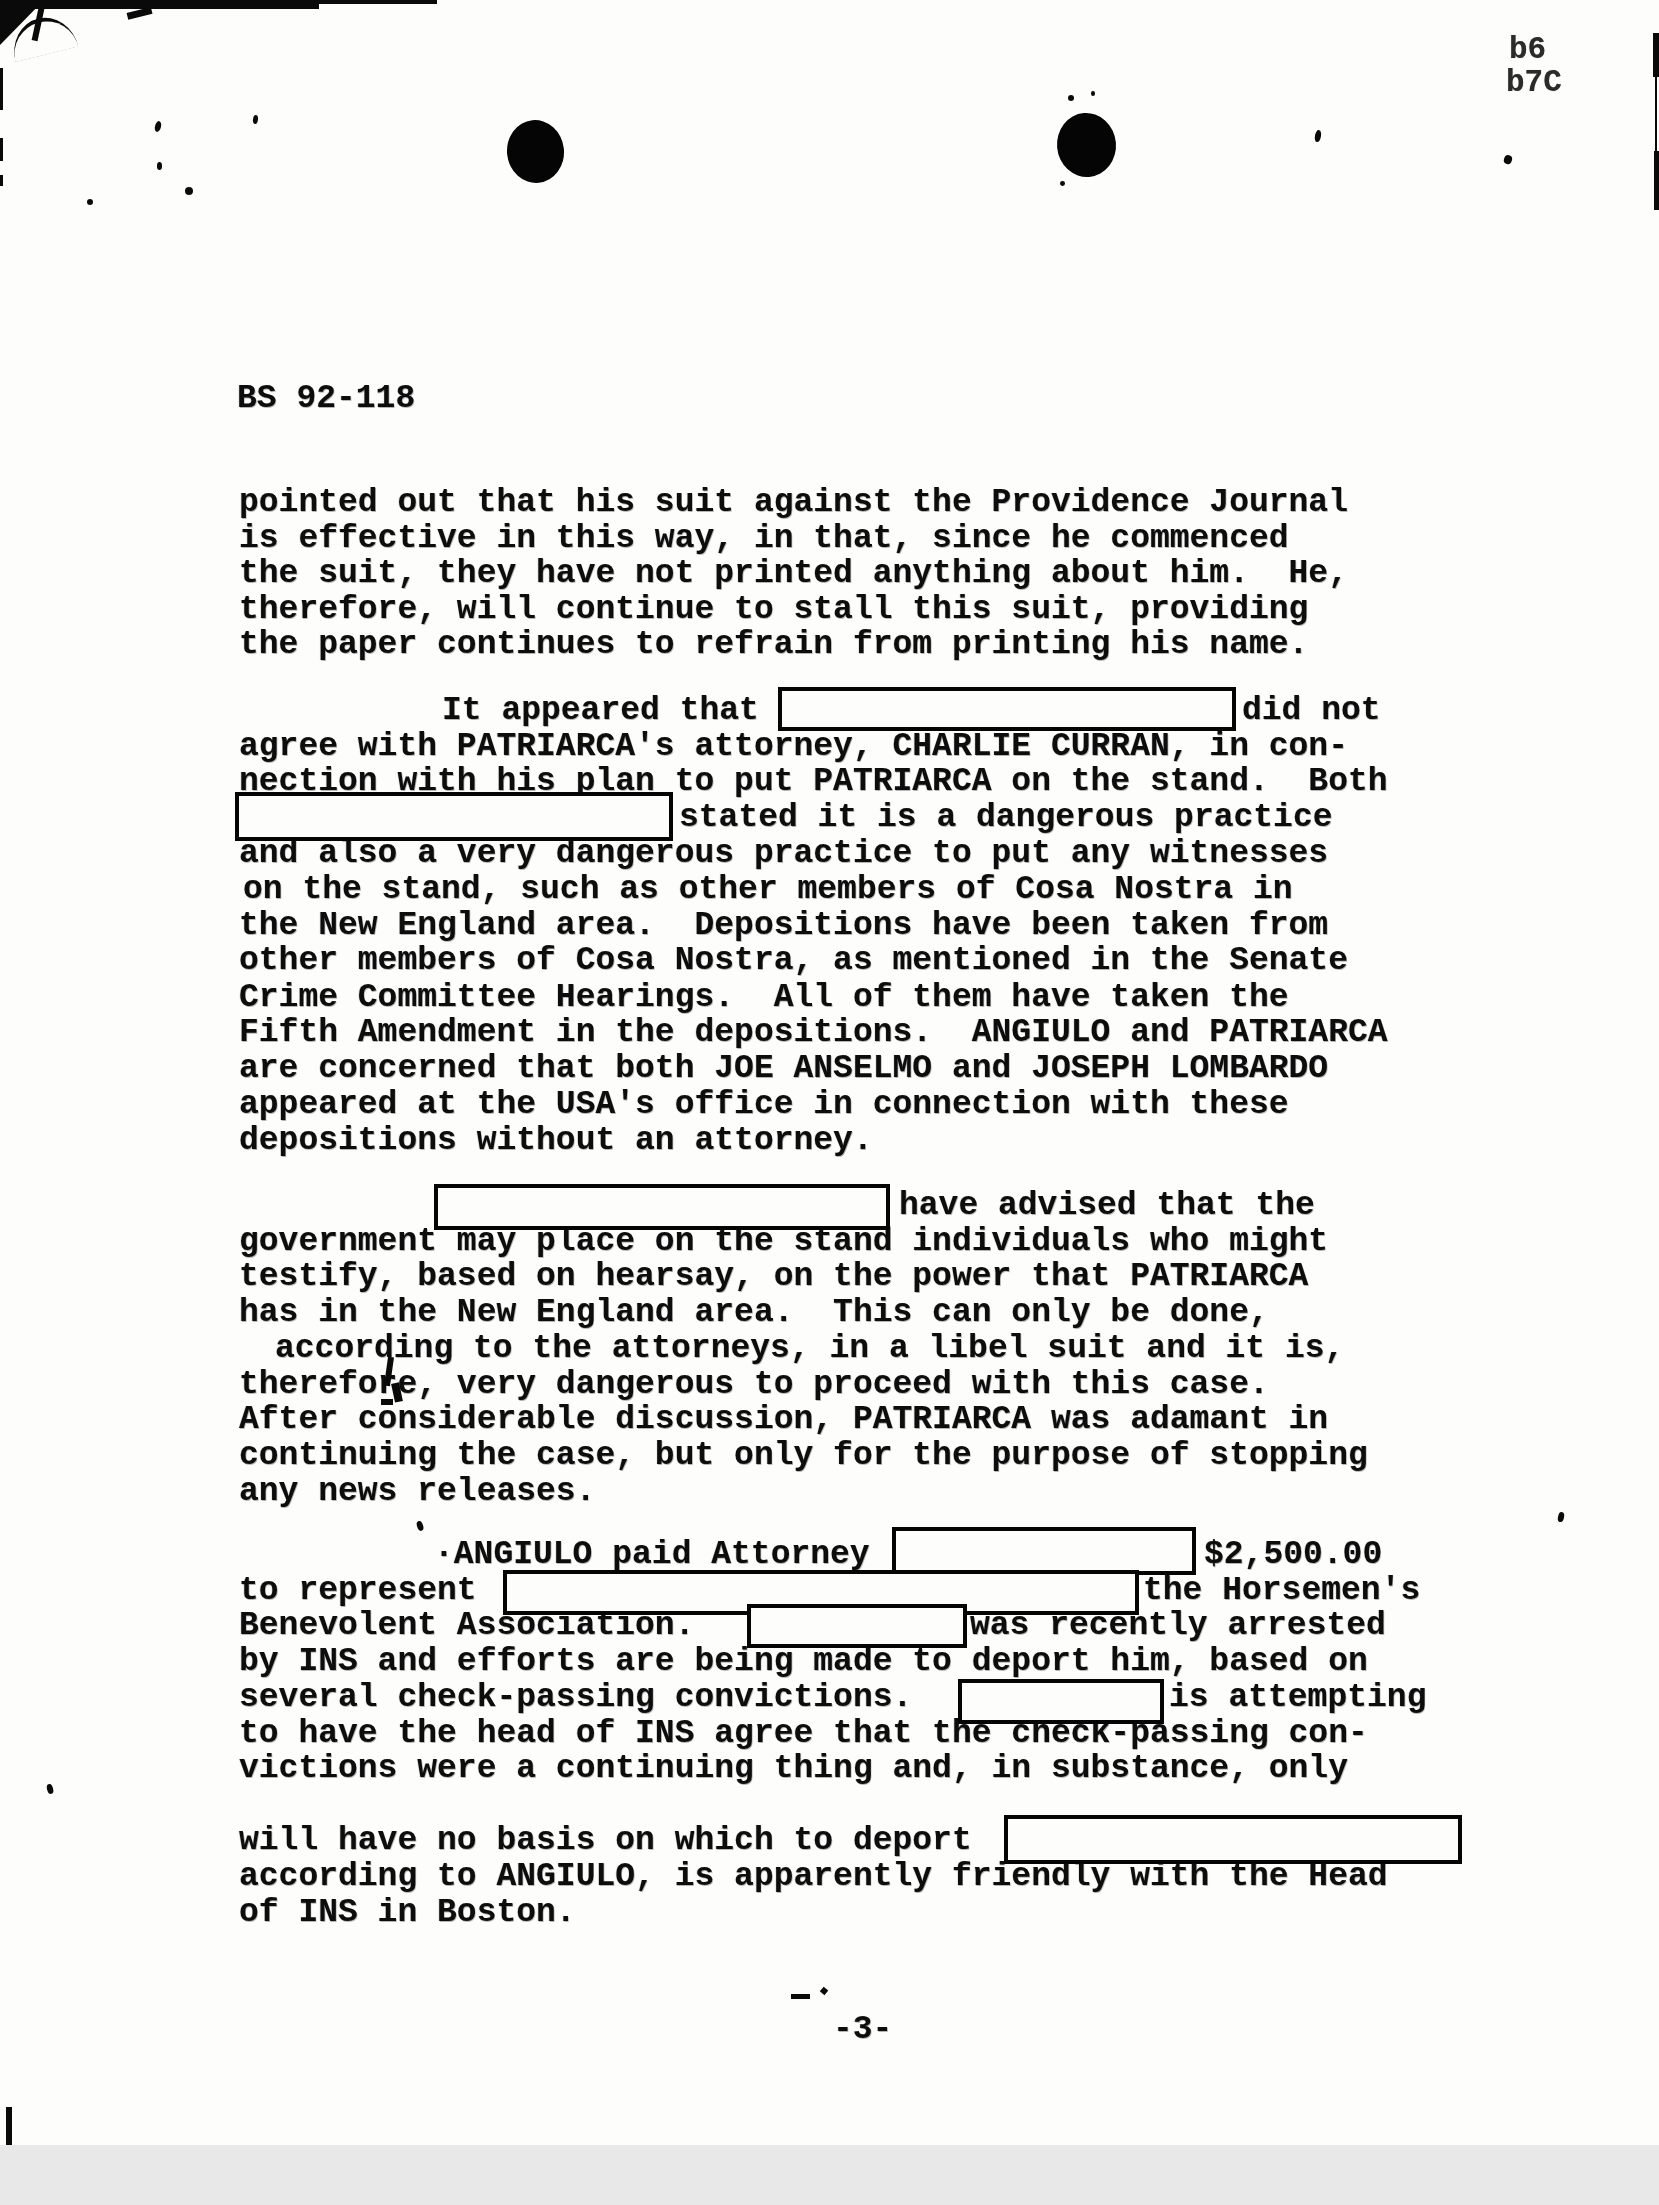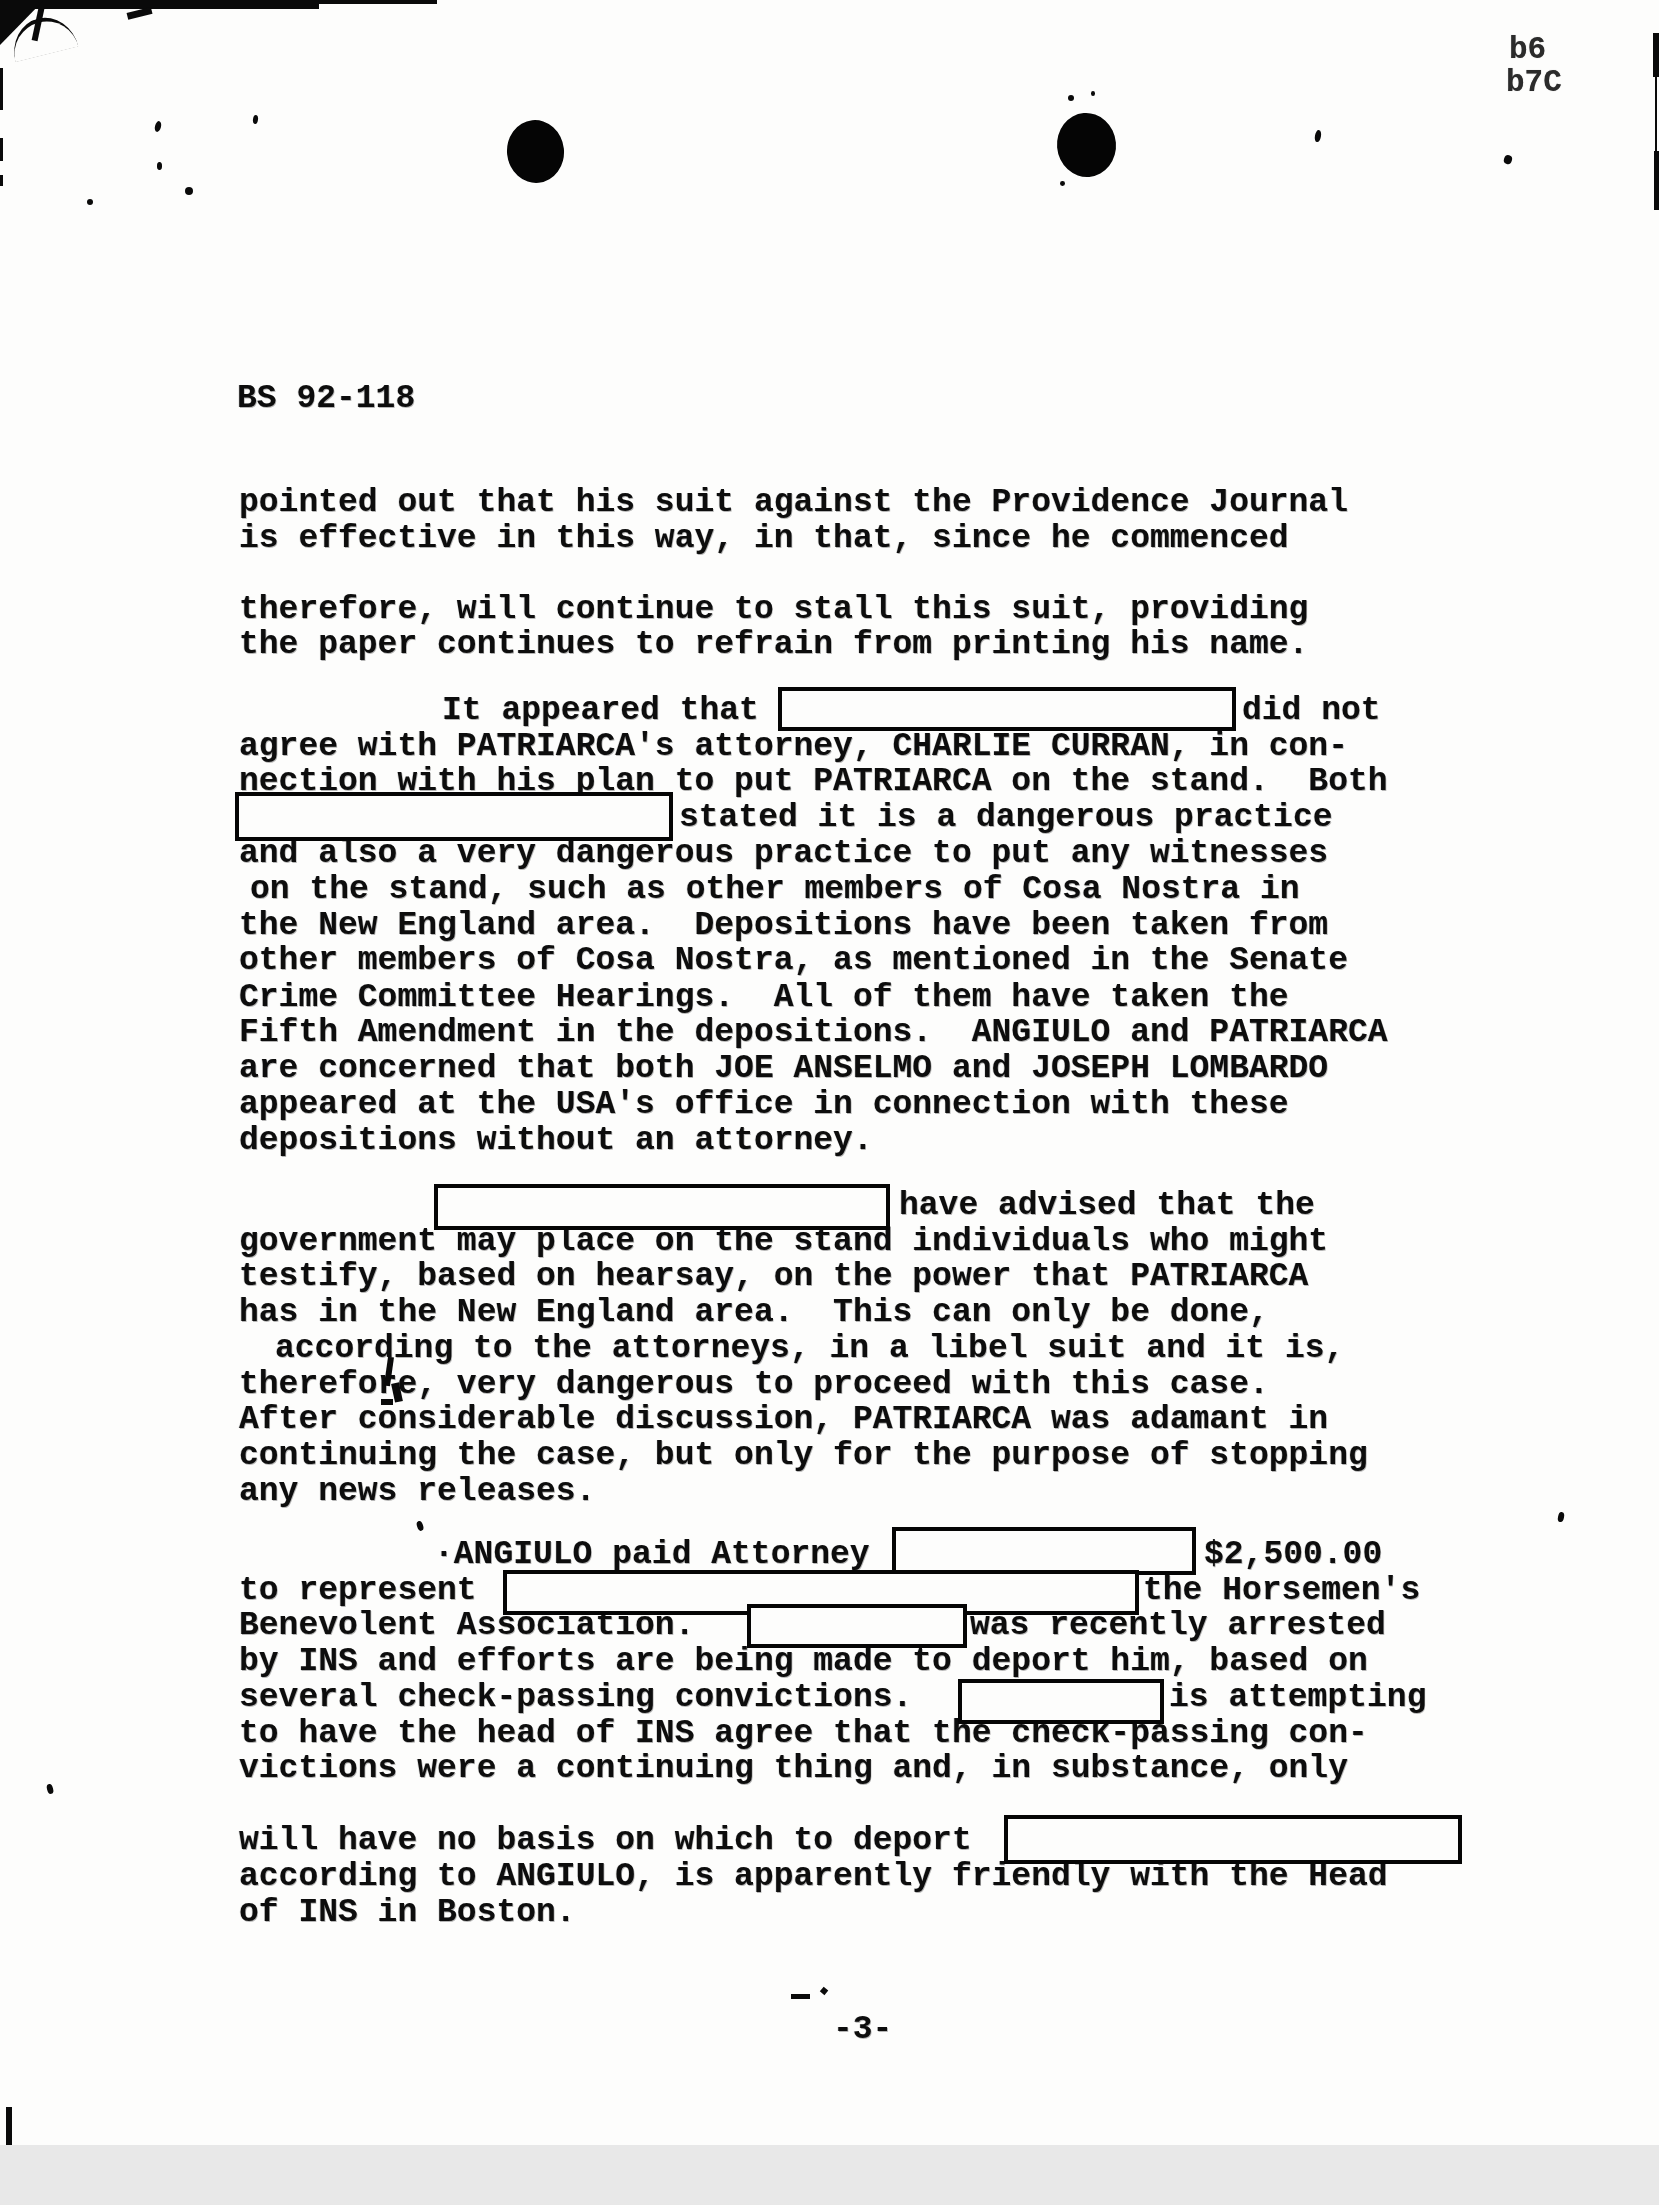--- a/index.html
+++ b/index.html
@@ -57,29 +57,30 @@
 <div class="page" id="page">
 
   <div class="annot" style="left:1509px; top:34px;">b6</div>
   <div class="annot" style="left:1506px; top:67px;">b7C</div>
 
   <div class="tline" style="left:237px; top:382px;">BS 92-118</div>
 
   <div class="tline" style="left:833px; top:2013px;">-3-</div>
 <div class="tline" style="left: 239px; top: 486px;">pointed out that his suit against the Providence Journal</div>
     <div class="tline" style="left: 239px; top: 522px;">is effective in this way, in that, since he commenced</div>
+    <div class="tline" style="left: 239px; top: 557px;">the suit, they have not printed anything about him.  He,</div>
     <div class="tline" style="left: 239px; top: 593px;">therefore, will continue to stall this suit, providing</div>
     <div class="tline" style="left: 239px; top: 628px;">the paper continues to refrain from printing his name.</div>
     <div class="tline" style="left: 442px; top: 694px;">It appeared that</div>
     <div class="tline" style="left: 1242px; top: 694px;">did not</div>
     <div class="tline" style="left: 239px; top: 730px;">agree with PATRIARCA's attorney, CHARLIE CURRAN, in con-</div>
     <div class="tline" style="left: 239px; top: 765px;">nection with his plan to put PATRIARCA on the stand.  Both</div>
     <div class="tline" style="left: 679px; top: 801px;">stated it is a dangerous practice</div>
     <div class="tline" style="left: 239px; top: 837px;">and also a very dangerous practice to put any witnesses</div>
-    <div class="tline" style="left: 250px; top: 873px;">on the stand, such as other members of Cosa Nostra in</div>
+    <div class="tline" style="left: 243px; top: 873px;">on the stand, such as other members of Cosa Nostra in</div>
     <div class="tline" style="left: 239px; top: 909px;">the New England area.  Depositions have been taken from</div>
     <div class="tline" style="left: 239px; top: 944px;">other members of Cosa Nostra, as mentioned in the Senate</div>
     <div class="tline" style="left: 239px; top: 981px;">Crime Committee Hearings.  All of them have taken the</div>
     <div class="tline" style="left: 239px; top: 1016px;">Fifth Amendment in the depositions.  ANGIULO and PATRIARCA</div>
     <div class="tline" style="left: 239px; top: 1052px;">are concerned that both JOE ANSELMO and JOSEPH LOMBARDO</div>
     <div class="tline" style="left: 239px; top: 1088px;">appeared at the USA's office in connection with these</div>
     <div class="tline" style="left: 239px; top: 1124px;">depositions without an attorney.</div>
     <div class="tline" style="left: 899px; top: 1189px;">have advised that the</div>
     <div class="tline" style="left: 239px; top: 1225px; text-align: center;">government may place on the stand individuals who might</div>
     <div class="tline" style="left: 239px; top: 1260px;">testify, based on hearsay, on the power that PATRIARCA</div>

